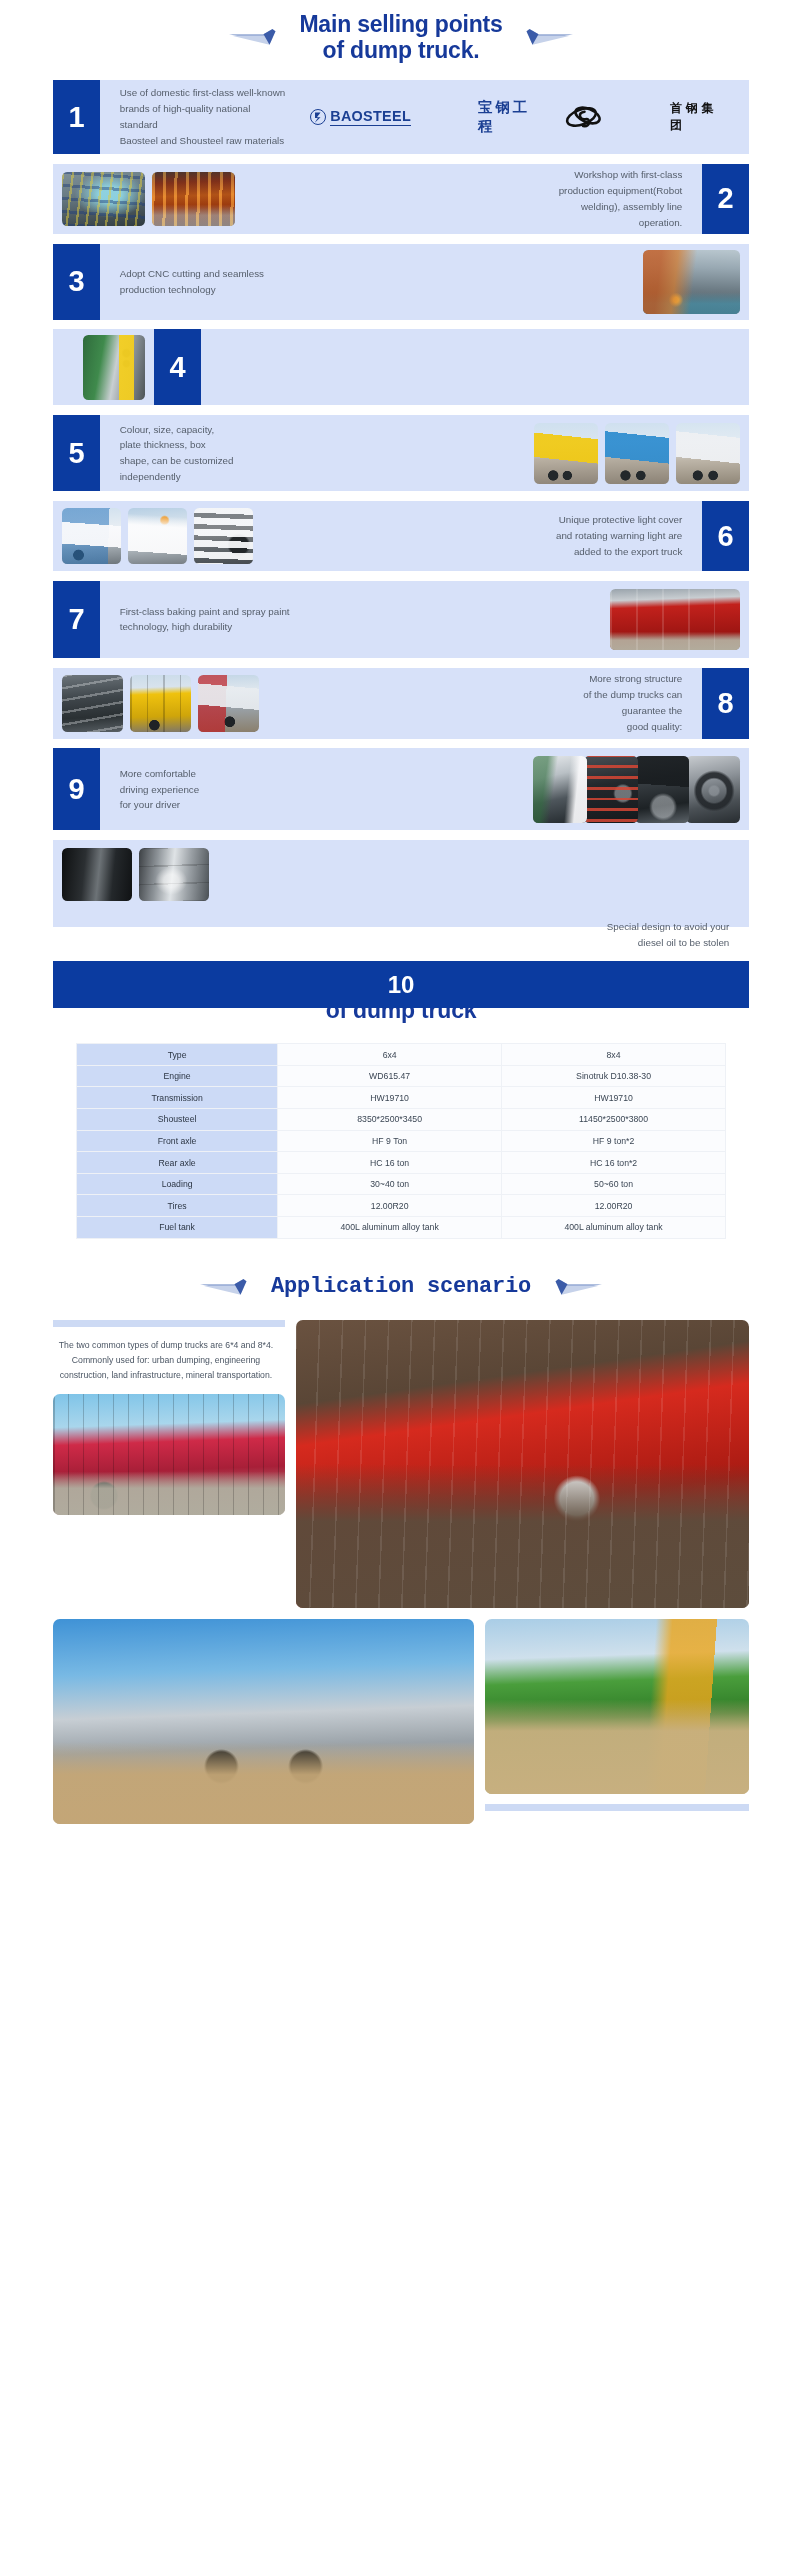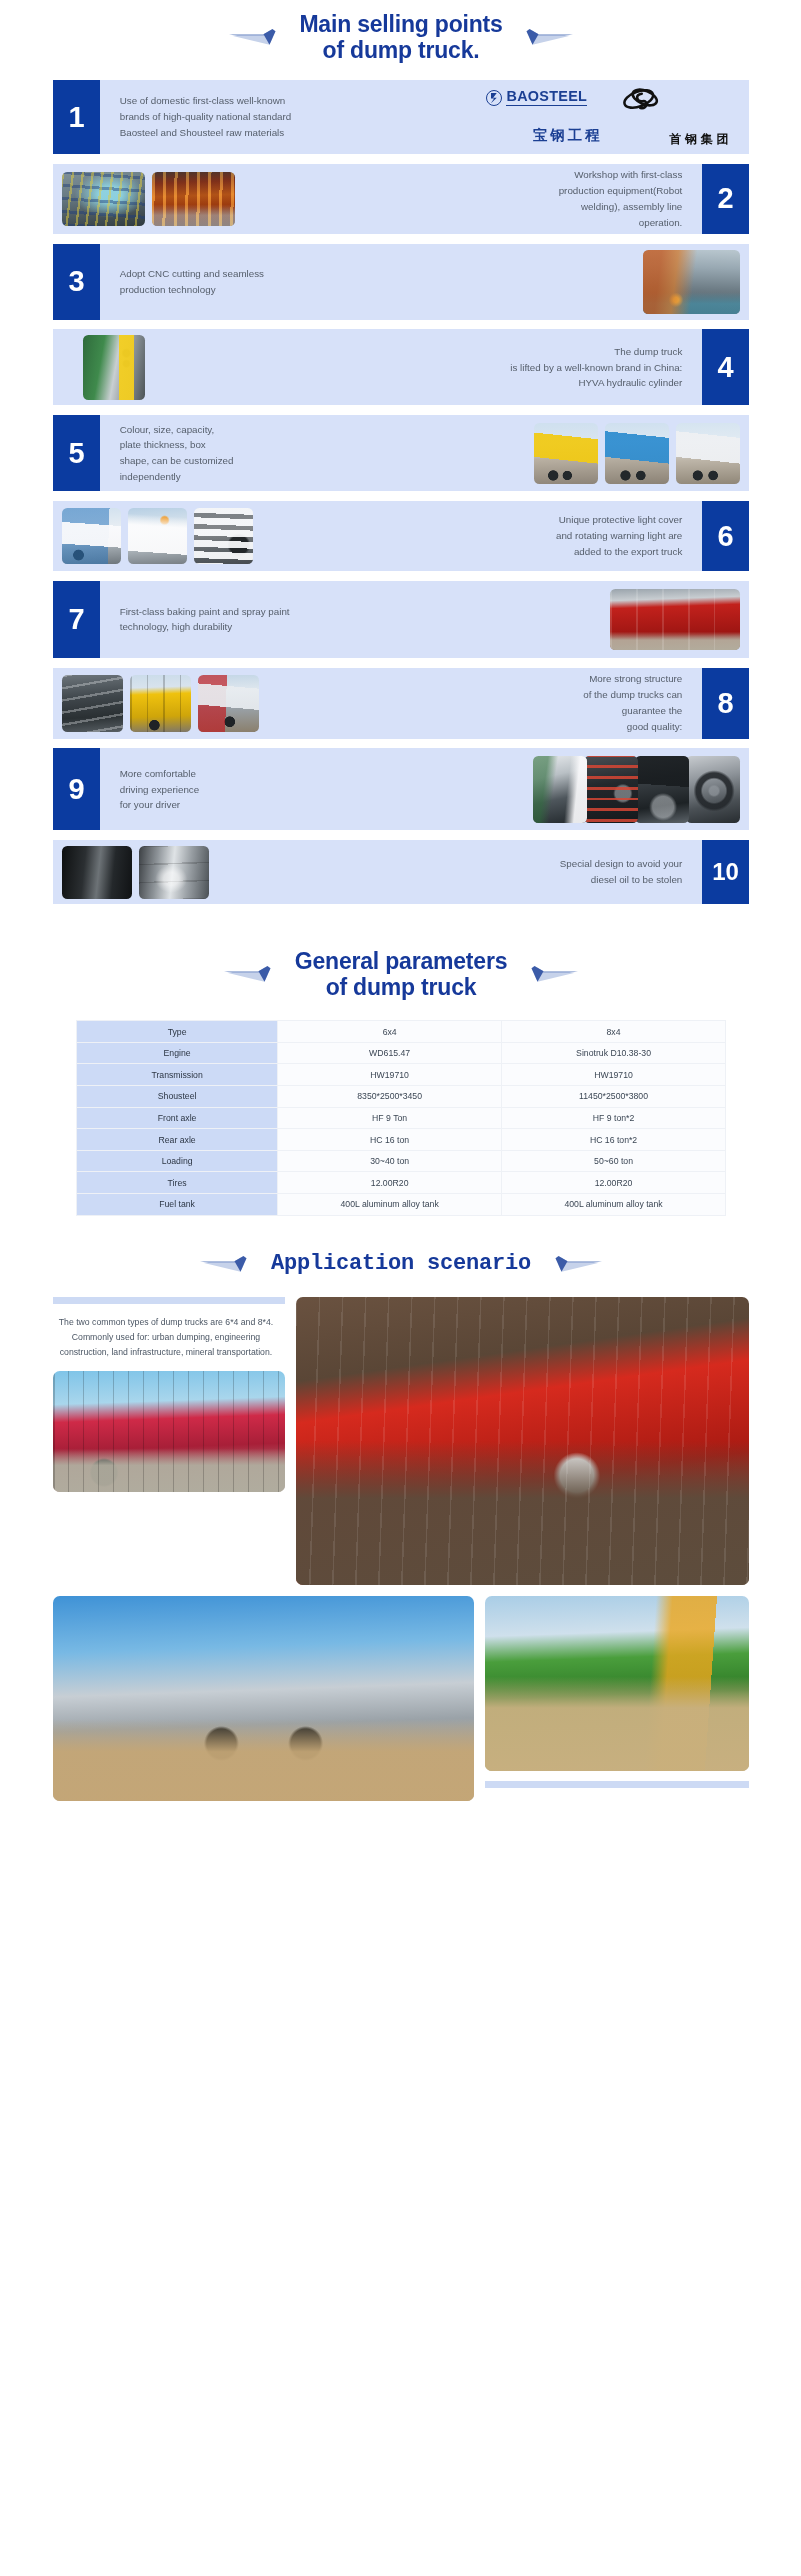--- a/index.html
+++ b/index.html
@@ -79,21 +79,21 @@
   }
   .ph {
     border-radius: 5.3px;
     background-size: cover;
     background-position: center;
     flex: 0 0 auto;
   }
 
   
   .logos { display: flex; align-items: center; gap: 19.7px; padding: 6px 16.6px 6px 0; }
-  .logo-col { display: flex; flex-direction: column; gap: 20px; }
+  .logo-col { display: flex; flex-direction: row; align-items: center; gap: 20px; }
   .logo-top { display: flex; align-items: center; gap: 4.5px; }
   .bs-mark {
     width: 16px; height: 16px; border-radius: 50%;
     border: 1.7px solid #1b3f93; position: relative;
   }
   .bs-mark::after {
     content: ""; position: absolute; left: 3.8px; top: 2.3px;
     width: 6px; height: 10.6px; background: #1b3f93;
     clip-path: polygon(0 0,100% 0,40% 45%,100% 45%,0 100%,55% 52%,0 52%);
   }
@@ -323,25 +323,20 @@
         </div>
     </div>
   </div>
 
   <div class="prow" style="height:76px;">
     <div class="pmedia" style="padding-left:30px;">
       <div class="ph" style="width:62px;height:65px;">
           <i class="img-hyva"></i>
         </div>
     </div>
-    <div class="ptext right">
-      <span>The dump truck
-is lifted by a well-known brand in China:
-HYVA hydraulic cylinder</span>
-    </div>
     <div class="badge">4</div>
   </div>
 
   <div class="prow" style="height:76px;">
     <div class="badge">5</div>
     <div class="ptext left" style="flex:0 0 172px;">
       <span>Colour, size, capacity,
 plate thickness, box
 shape, can be customized
 independently</span>
@@ -429,21 +424,21 @@
         </div>
       <div class="ph" style="width:54px;height:67px;margin-left:-3px;z-index:2;">
           <i class="img-in3"></i>
         </div>
       <div class="ph" style="width:54px;height:67px;margin-left:-3px;z-index:1;">
           <i class="img-in4"></i>
         </div>
     </div>
   </div>
 
-  <div class="prow" style="height:64px;">
+  <div class="prow" style="height:87px;flex-direction:column;">
     <div class="pmedia">
       <div class="ph" style="width:70px;height:53px;">
           <i class="img-tank1"></i>
         </div>
       <div class="ph" style="width:70px;height:53px;">
           <i class="img-tank2"></i>
         </div>
     </div>
     <div class="ptext right">
       <span>Special design to avoid your

